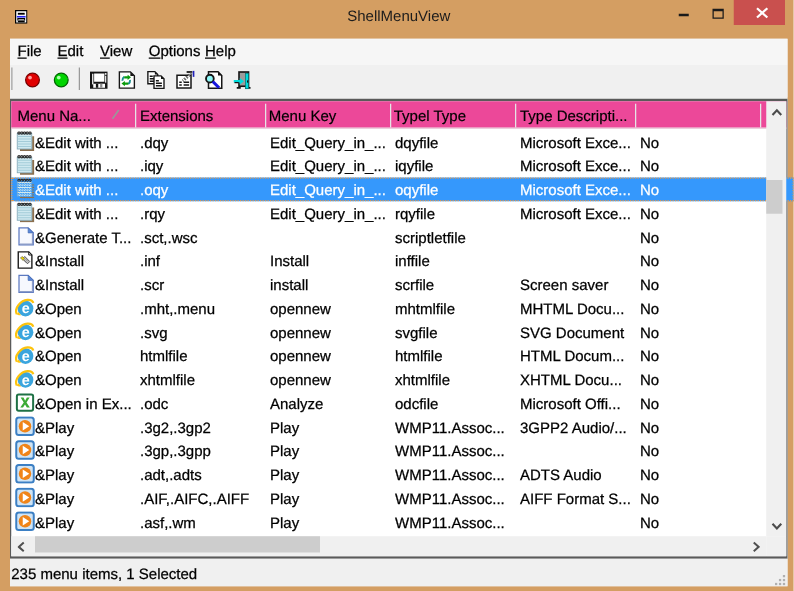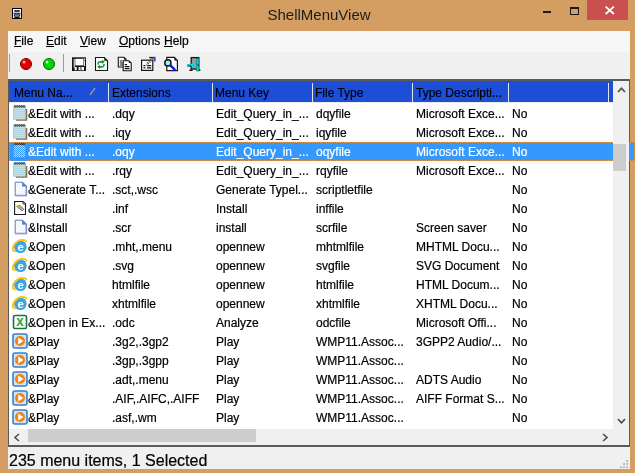--- a/index.html
+++ b/index.html
@@ -1,49 +1,49 @@
 <!DOCTYPE html>
 <html><head>
 <meta charset="utf-8">
 <style>
   html,body{margin:0;padding:0}
   *{box-sizing:border-box}
   #win{position:relative;width:635px;height:473px;background:#d49e62;font-family:"Liberation Sans",sans-serif;overflow:hidden}
   .abs{position:absolute}
   
-  #title{position:absolute;left:263px;top:6px;width:112px;text-align:center;font-size:15px;color:#1c1c1c;white-space:nowrap}
+  #title{position:absolute;left:263px;top:6px;width:112px;text-align:center;font-size:12px;color:#1c1c1c;white-space:nowrap}
   #btnmin{position:absolute;left:543px;top:11px;width:8px;height:2px;background:#1a1a1a}
   #btnmax{position:absolute;left:570px;top:7px;width:9px;height:8px;border:1px solid #1a1a1a;border-top:2px solid #1a1a1a}
   #btnclose{position:absolute;left:587px;top:0;width:41px;height:20px;background:#c9504e}
   
   #content{position:absolute;left:8px;top:31px;width:622px;height:438px;background:#f0f0f0}
   #menubar{position:absolute;left:0;top:0;width:622px;height:21px;background:#f6f6f6;font-size:12px;color:#000;-webkit-text-stroke:0.2px}
   .mi{position:absolute;top:3px}
   .mi u{text-decoration:underline}
   #toolbar{position:absolute;left:0;top:21px;width:622px;height:26px;background:#f0f0f0}
   .tsep{position:absolute;top:2px;width:1px;height:18px;background:#999}
   .ticon{position:absolute;top:4px;width:16px;height:16px}
   
   #list{position:absolute;left:0;top:48px;width:622px;height:368px;background:#fff;border:1px solid #5a5a5a;border-top:2px solid #5a5a5a;border-bottom:2px solid #5a5a5a}
-  #header{position:absolute;left:0;top:0;width:620px;height:22px;background:#1d4ed8;font-size:12px;color:#000;-webkit-text-stroke:0.15px;border-bottom:1px solid #ececec}
+  #header{position:absolute;left:0;top:0;width:620px;height:22px;background:#ec4899;font-size:12px;color:#000;-webkit-text-stroke:0.15px;border-bottom:1px solid #ececec}
   .hsep{position:absolute;top:2px;width:1px;height:19px;background:#e5e5e5}
   .htxt{position:absolute;top:5px;white-space:nowrap}
   #rows{position:absolute;left:0;top:23px;width:604px}
   .row{position:absolute;left:0;width:626px;height:19px;font-size:12px;color:#000;-webkit-text-stroke:0.2px;white-space:nowrap}
   .row span{position:absolute;top:3px}
   .ric{position:absolute;left:3px;top:1px;width:16px;height:16px}
   .c1{left:19px}.c2{left:103px}.c3{left:207px}.c4{left:307px}.c5{left:407px}.c6{left:503px}
   #selrow{background:#3598fc;color:#fff;outline:1px dotted #e0984e;outline-offset:-1px}
   
   #vscroll{position:absolute;left:604px;top:0;width:16px;height:348px;background:#f0f0f0}
   #vthumb{position:absolute;left:0;top:63px;width:13px;height:27px;background:#cdcdcd}
   #hscroll{position:absolute;left:0;top:348px;width:604px;height:16px;background:#f0f0f0}
   #hthumb{position:absolute;left:19px;top:0;width:228px;height:13px;background:#cdcdcd}
   
-  #status{position:absolute;left:0;top:416px;width:622px;height:22px;background:#f0f0f0;font-size:16px;color:#000;-webkit-text-stroke:0.2px}
+  #status{position:absolute;left:0;top:416px;width:622px;height:22px;background:#f0f0f0;font-size:12px;color:#000;-webkit-text-stroke:0.2px}
 </style>
 </head>
 <body>
 <div id="win">
 
   <svg class="abs" style="left:12px;top:8px" width="10" height="11" viewBox="0 0 20 22">
     <rect x="1" y="1" width="18" height="20" fill="#fff" stroke="#000" stroke-width="2"></rect>
     <rect x="4.5" y="4.5" width="11" height="3" fill="#000"></rect>
     <rect x="3" y="9.5" width="14" height="2.6" fill="#2222ee"></rect>
     <rect x="4.5" y="13.6" width="11" height="2.6" fill="none" stroke="#000" stroke-width="1.6"></rect>
@@ -137,21 +137,21 @@
       <div id="header">
         <span class="htxt" style="left:5px">Menu Na...</span>
         <svg class="abs" style="left:80px;top:6px" width="7" height="9" viewBox="0 0 7 9">
             <path d="M1 8 L6 1" fill="none" stroke="#999" stroke-width="1.3"></path>
           </svg>
         <div class="hsep" style="left:99px"></div>
         <span class="htxt" style="left:103px">Extensions</span>
         <div class="hsep" style="left:203px"></div>
         <span class="htxt" style="left:206px">Menu Key</span>
         <div class="hsep" style="left:303px"></div>
-        <span class="htxt" style="left:306px">File Type</span>
+        <span class="htxt" style="left:306px">Typel Type</span>
         <div class="hsep" style="left:403px"></div>
         <span class="htxt" style="left:407px">Type Descripti...</span>
         <div class="hsep" style="left:499px"></div>
         <div class="hsep" style="left:599px"></div>
       </div>
       <div id="rows">
           <div class="row" style="top:0px">
             <svg class="ric" viewBox="0 0 16 16">
     <path d="M14.5 4 v11 h-10.5" fill="none" stroke="#8b6f4e" stroke-width="1.6"></path>
     <rect x="1.8" y="1.8" width="11.6" height="12.4" fill="#cfe9f0" stroke="#85a9b8" stroke-width="0.7"></rect>
@@ -233,21 +233,20 @@
             <span class="c6">No</span>
           </div>
           <div class="row" style="top:76px">
             <svg class="ric" viewBox="0 0 16 16">
     <path d="M3.2 1.2 h7.3 l4.1 4.1 v9.5 h-11.4 z" fill="#f6f8fe" stroke="#5c79c0" stroke-width="1"></path>
     <path d="M10.5 1.2 l4.1 4.1 h-4.1 z" fill="#5b88d8" stroke="#4a6fb5" stroke-width="0.6"></path>
     <path d="M4 14.2 h10 M14 5.6 v8.6" stroke="#8d9dc8" stroke-width="1"></path>
   </svg>
             <span class="c1">&amp;Generate T...</span>
             <span class="c2">.sct,.wsc</span>
-            <span class="c3">Generate Typel...</span>
             <span class="c4">scriptletfile</span>
             <span class="c6">No</span>
           </div>
           <div class="row" style="top:95px">
             <svg class="ric" viewBox="0 0 16 16">
     <path d="M2.6 1.5 h8.4 l2.5 2.5 v10.5 h-10.9 z" fill="#fff" stroke="#1a1a1a" stroke-width="1.1"></path>
     <path d="M11 1.5 l2.5 2.5 h-2.5 z" fill="#fff" stroke="#1a1a1a" stroke-width="0.8"></path>
     <path d="M6 7 l1.8-1.8 4 4 -1.8 1.8 z" fill="#c8c8c8" stroke="#444" stroke-width="0.7"></path>
     <path d="M7.2 8.3 l2 2 M8.3 7.2 l2 2" stroke="#666" stroke-width="0.5"></path>
     <path d="M4.3 6.3 l1.6-1.1 1.7 1.6 -1.1 1.6z" fill="#e7d000" stroke="#665" stroke-width="0.5"></path>
@@ -364,21 +363,21 @@
             <span class="c4">WMP11.Assoc...</span>
             <span class="c6">No</span>
           </div>
           <div class="row" style="top:266px">
             <svg class="ric" viewBox="0 0 16 16">
     <rect x="1" y="1" width="14" height="14" rx="2" fill="#cfe4f5" stroke="#3b7fc4" stroke-width="1.6"></rect>
     <circle cx="8" cy="8" r="5" fill="#f08418"></circle>
     <path d="M6.2 4.6 L11.4 8 L6.2 11.4z" fill="#fff"></path>
   </svg>
             <span class="c1">&amp;Play</span>
-            <span class="c2">.adt,.menu</span>
+            <span class="c2">.adt,.adts</span>
             <span class="c3">Play</span>
             <span class="c4">WMP11.Assoc...</span>
             <span class="c5">ADTS Audio</span>
             <span class="c6">No</span>
           </div>
           <div class="row" style="top:285px">
             <svg class="ric" viewBox="0 0 16 16">
     <rect x="1" y="1" width="14" height="14" rx="2" fill="#cfe4f5" stroke="#3b7fc4" stroke-width="1.6"></rect>
     <circle cx="8" cy="8" r="5" fill="#f08418"></circle>
     <path d="M6.2 4.6 L11.4 8 L6.2 11.4z" fill="#fff"></path>

